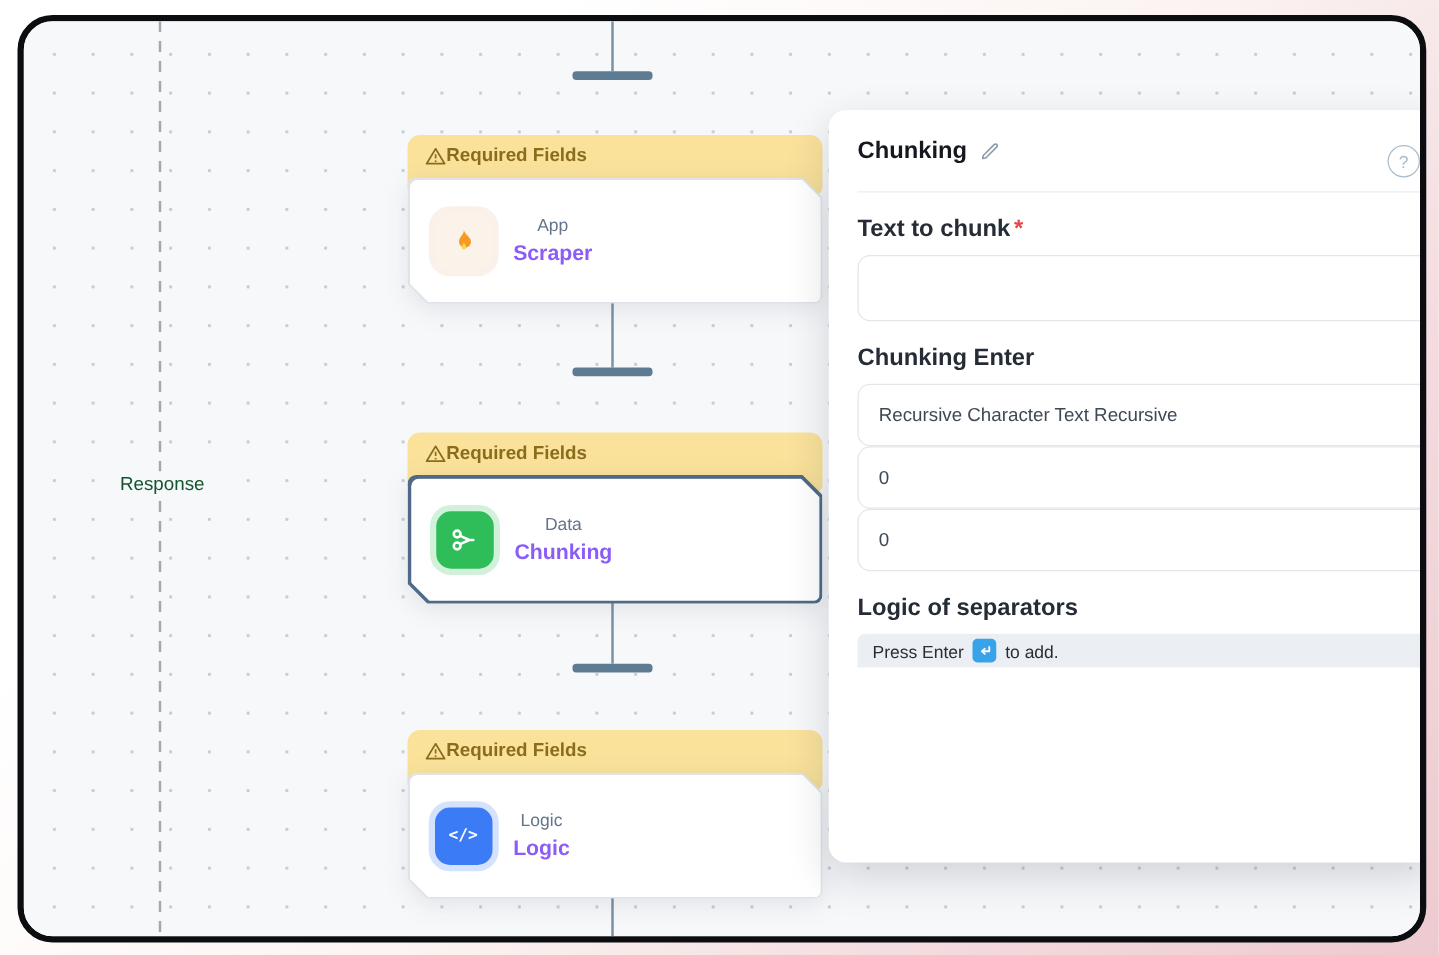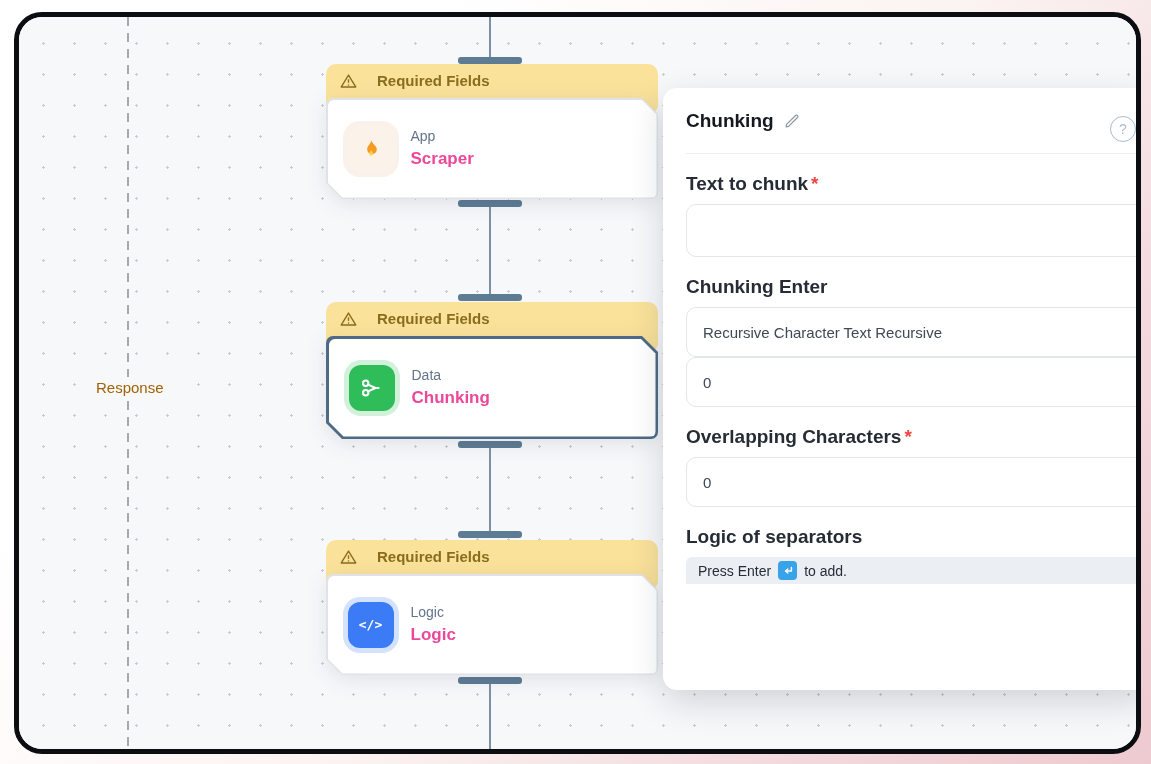--- a/index.html
+++ b/index.html
@@ -11,43 +11,43 @@
   .frame { position:absolute; left:14px; top:12px; width:1127px; height:742px;
     border:5px solid #0c0d10; border-radius:28px; background:#f7f8fa; overflow:hidden; }
   .canvas { position:absolute; inset:0; background:#f7f8fa;
     background-image:radial-gradient(circle,#c7ccd3 1.1px,transparent 1.3px);
     background-size:31px 31px; background-position:9px 11px; }
 
   
   .guide-line { position:absolute; left:108px; top:0; width:2px; height:100%;
     background:repeating-linear-gradient(to bottom,#a2a9b3 0 9px,transparent 9px 16px); }
   .response-label { position:absolute; left:72px; top:360px; padding:2px 5px;
-    background:#f7f8fa; color:#a16207; font-size:15px; }
+    background:#f7f8fa; color:#14532d; font-size:15px; }
 
   
   .conn-line { position:absolute; width:2px; background:#7b92a6; left:470px; }
   .conn-handle { position:absolute; width:64px; height:7px; border-radius:3px;
     background:#5e7b94; left:439px; }
 
   
   .node { position:absolute; left:307px; width:332px; }
   .node-banner { position:relative; height:48px; border-radius:10px 10px 6px 6px;
-    background:#fae29b; display:flex; align-items:flex-start; padding:8px 0 0 14px; gap:20px;
-    color:#8a6c1c; font-size:15px; font-weight:600; }
+    background:#fae29b; display:flex; align-items:flex-start; padding:8px 0 0 14px; gap:0;
+    color:#8a6c1c; font-size:15px; font-weight:600;margin-top:44px; }
   .node-banner svg { margin-top:1px; }
-  .card-outer { position:relative; margin-top:-14px; filter:drop-shadow(0 5px 10px rgba(30,41,59,.10)); }
+  .card-outer { position:relative; margin-top:-14px; filter:drop-shadow(0 5px 10px rgba(30,41,59,.10));text-align:center; }
   .card-border { position:relative; height:101px; border-radius:7px; background:#dfe3e9;
     clip-path:polygon(0 0,calc(100% - 16px) 0,100% 16px,100% 100%,16px 100%,0 calc(100% - 16px)); }
   .card-border.selected { background:#4e6a87; height:103px;text-decoration:underline; }
   .card-inner { position:absolute; inset:1.5px; background:#ffffff; border-radius:6px;
     clip-path:polygon(0 0,calc(100% - 15px) 0,100% 15px,100% 100%,15px 100%,0 calc(100% - 15px));
     display:flex; align-items:center; padding-left:20px; gap:17px; }
   .card-border.selected .card-inner { inset:2.5px; }
   .node-kind { color:#64748b; font-size:14px; margin-bottom:5px; }
-  .node-title { color:#ec4899; font-size:17px; font-weight:700; }
+  .node-title { color:#8b5cf6; font-size:17px; font-weight:700; }
 
   .icon-sq { width:46px; height:46px; border-radius:12px; display:flex;
     align-items:center; justify-content:center; flex:0 0 auto; }
   .icon-flame { background:#fbf2ea; box-shadow:0 0 0 5px rgba(250,240,232,.9); }
   .icon-scissors { background:#2ebd59; box-shadow:0 0 0 5px rgba(46,189,89,.22); }
   .icon-code { background:#3b7cf6; box-shadow:0 0 0 5px rgba(59,124,246,.22); }
   .icon-code span { color:#fff; font-family:"DejaVu Sans Mono",monospace; font-size:13px; font-weight:700; }
 
   
   .panel { position:absolute; left:644px; top:71px; width:486px; height:602px;
@@ -195,23 +195,20 @@
 
       <div class="field-label">
         <span>Chunking Enter</span>
       </div>
       <div class="box box-select">
         <span>Recursive Character Text Recursive</span>
       </div>
 
       <input class="box box-input" value="0" style="">
 
-      <div class="field-label">
-        <span>Overlapping Characters</span><span class="req">*</span>
-      </div>
       <input class="box box-input" value="0" style="">
 
       <div class="field-label">
         <span>Logic of separators</span>
       </div>
       <div class="tags-bar">
         <span>Press Enter</span>
         <span class="enter-key">
           <svg width="12" height="12" viewBox="0 0 14 14">
             <path d="M11 3 v4 H4.5" fill="none" stroke="#fff" stroke-width="1.7" stroke-linecap="round" stroke-linejoin="round"></path>

